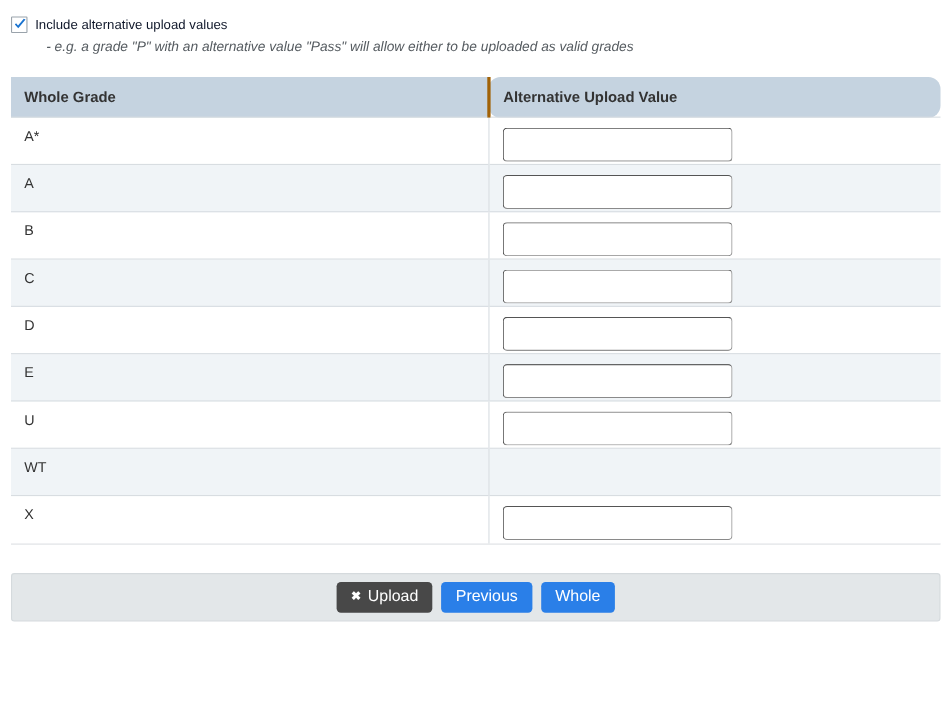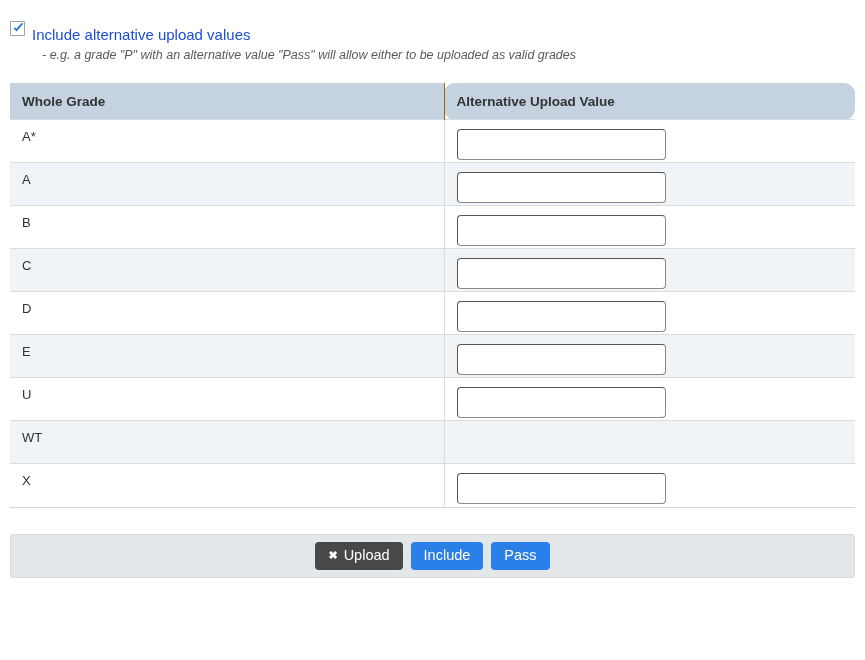--- a/index.html
+++ b/index.html
@@ -36,24 +36,23 @@
     box-sizing: border-box;
   }
   .checkbox svg {
     position: absolute;
     left: 1px;
     top: 0px;
     width: 13px;
     height: 13px;
   }
   .cb-label {
-    font-size: 15px;
-    color: #1d4ed8;
+    font-size: 12px;
+    color: #0f172a;
     line-height: 16px;
-    margin-top: 13px;
   }
   .intro-note {
     margin: 4px 0 0 32px;
     font-size: 12.5px;
     font-style: italic;
     color: #555b60;
     line-height: 16px;
   }
 
   
@@ -69,21 +68,21 @@
     table-layout: fixed;
   }
   table.grades th {
     background: #c5d3e0;
     color: #333333;
     font-size: 13.5px;
     font-weight: bold;
     text-align: left;
     padding: 9px 0 9px 12px;
     height: 18px;
-    border-right: 1px solid #a16207;
+    border-right: 3px solid #a16207;
   }
   table.grades th:last-child { border-right: none; border-radius: 11px; }
 
   table.grades td {
     border-top: 1px solid #d8dde1;
     border-right: 1px solid #d8dde1;
     padding: 9px 0 0 12px;
     vertical-align: top;
     font-size: 13px;
     color: #333333;
@@ -228,18 +227,18 @@
       </tbody>
   </table>
 </div>
 
 <div class="footer">
   <button class="btn btn-cancel">
     <span class="x-glyph">✖</span>
     <span>Upload</span>
   </button>
   <button class="btn btn-blue">
-    <span>Include</span>
+    <span>Previous</span>
   </button>
   <button class="btn btn-blue">
-    <span>Pass</span>
+    <span>Whole</span>
   </button>
 </div>
 
 </body></html>

